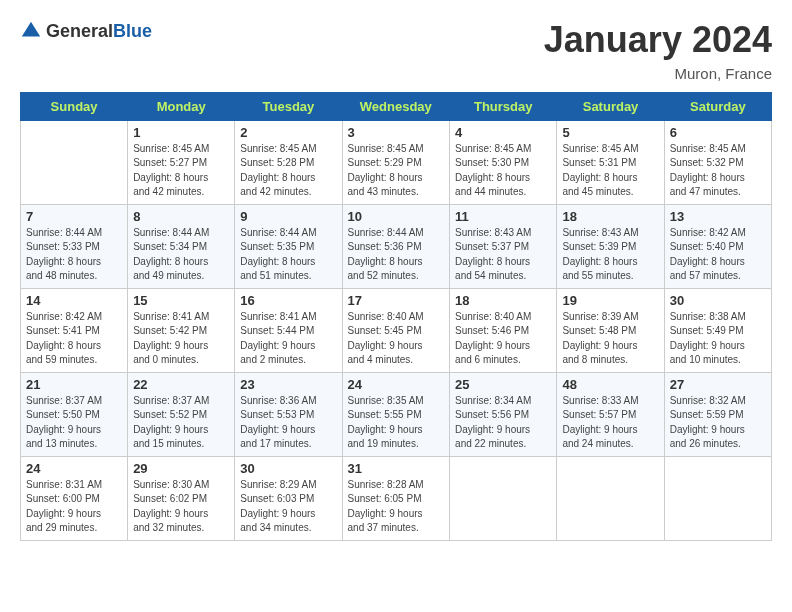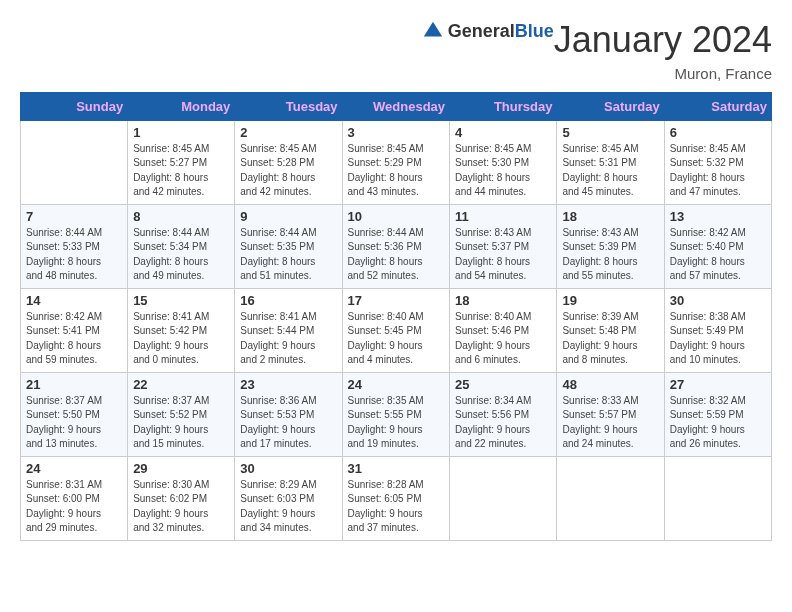--- a/index.html
+++ b/index.html
@@ -5,21 +5,21 @@
     * { box-sizing: border-box; margin: 0; padding: 0; }
     body {
       font-family: Arial, sans-serif;
       background: #fff;
       width: 792px;
       min-height: 612px;
       padding: 20px;
     }
     .header {
       display: flex;
-      justify-content: flex-end;
+      justify-content: space-between;
       align-items: flex-start;
       margin-bottom: 10px;
     }
     .logo {
       display: flex;
       align-items: center;
       gap: 4px;
     }
     .logo-text-general {
       font-size: 18px;
@@ -33,41 +33,41 @@
     }
     .logo-icon {
       width: 22px;
       height: 22px;
     }
     .title-block {
       text-align: right;
     }
     .month-title {
       font-size: 36px;
-      font-weight: normal;
+      font-weight: bold;
       color: #333;
       line-height: 1.1;
     }
     .location {
       font-size: 15px;
       color: #555;
       margin-top: 5px;
     }
     .calendar {
       width: 100%;
       border-collapse: collapse;
       border: 1px solid #ccc;
     }
     .calendar th {
       background-color: #1a5fa8;
-      color: #f0abfc;
+      color: #bef264;
       font-size: 13px;
       font-weight: bold;
       padding: 6px 4px;
-      text-align: right;
+      text-align: center;
       border: 1px solid #1a5fa8;
     }
     .calendar td {
       vertical-align: top;
       border: 1px solid #ccc;
       padding: 4px 5px;
       width: 108px;
       min-height: 80px;
       font-size: 10.5px;
       color: #333;

